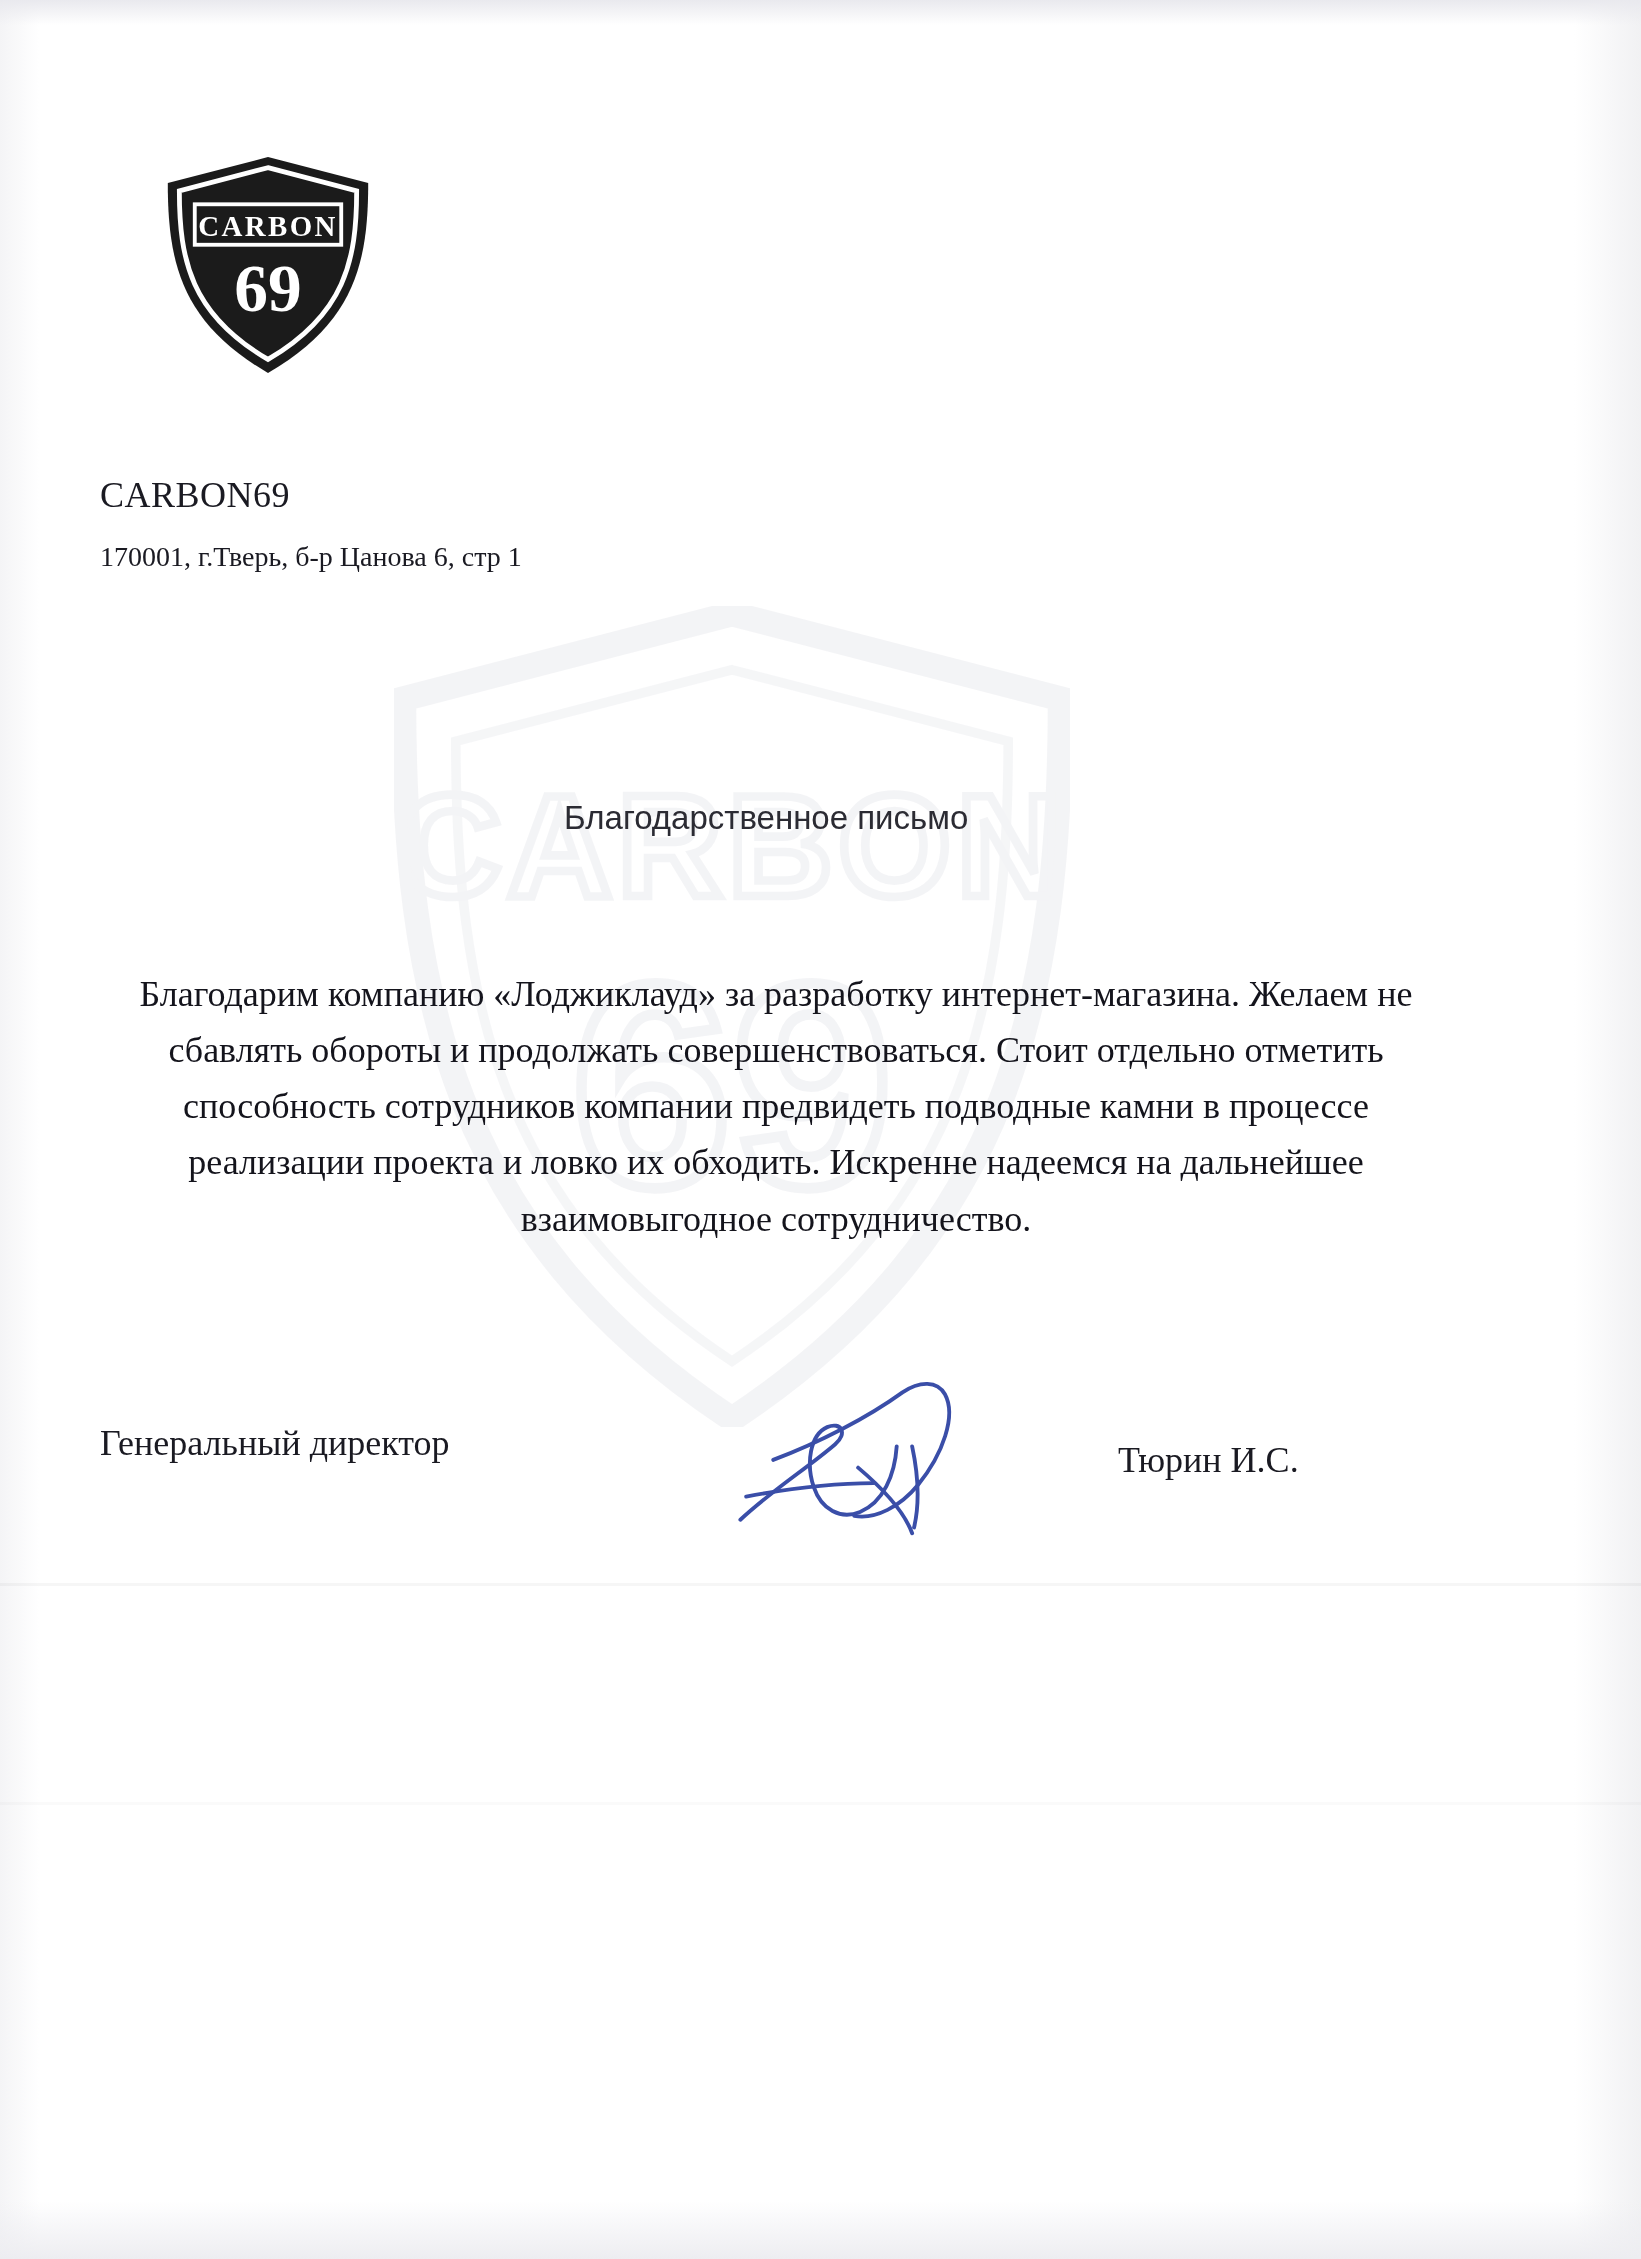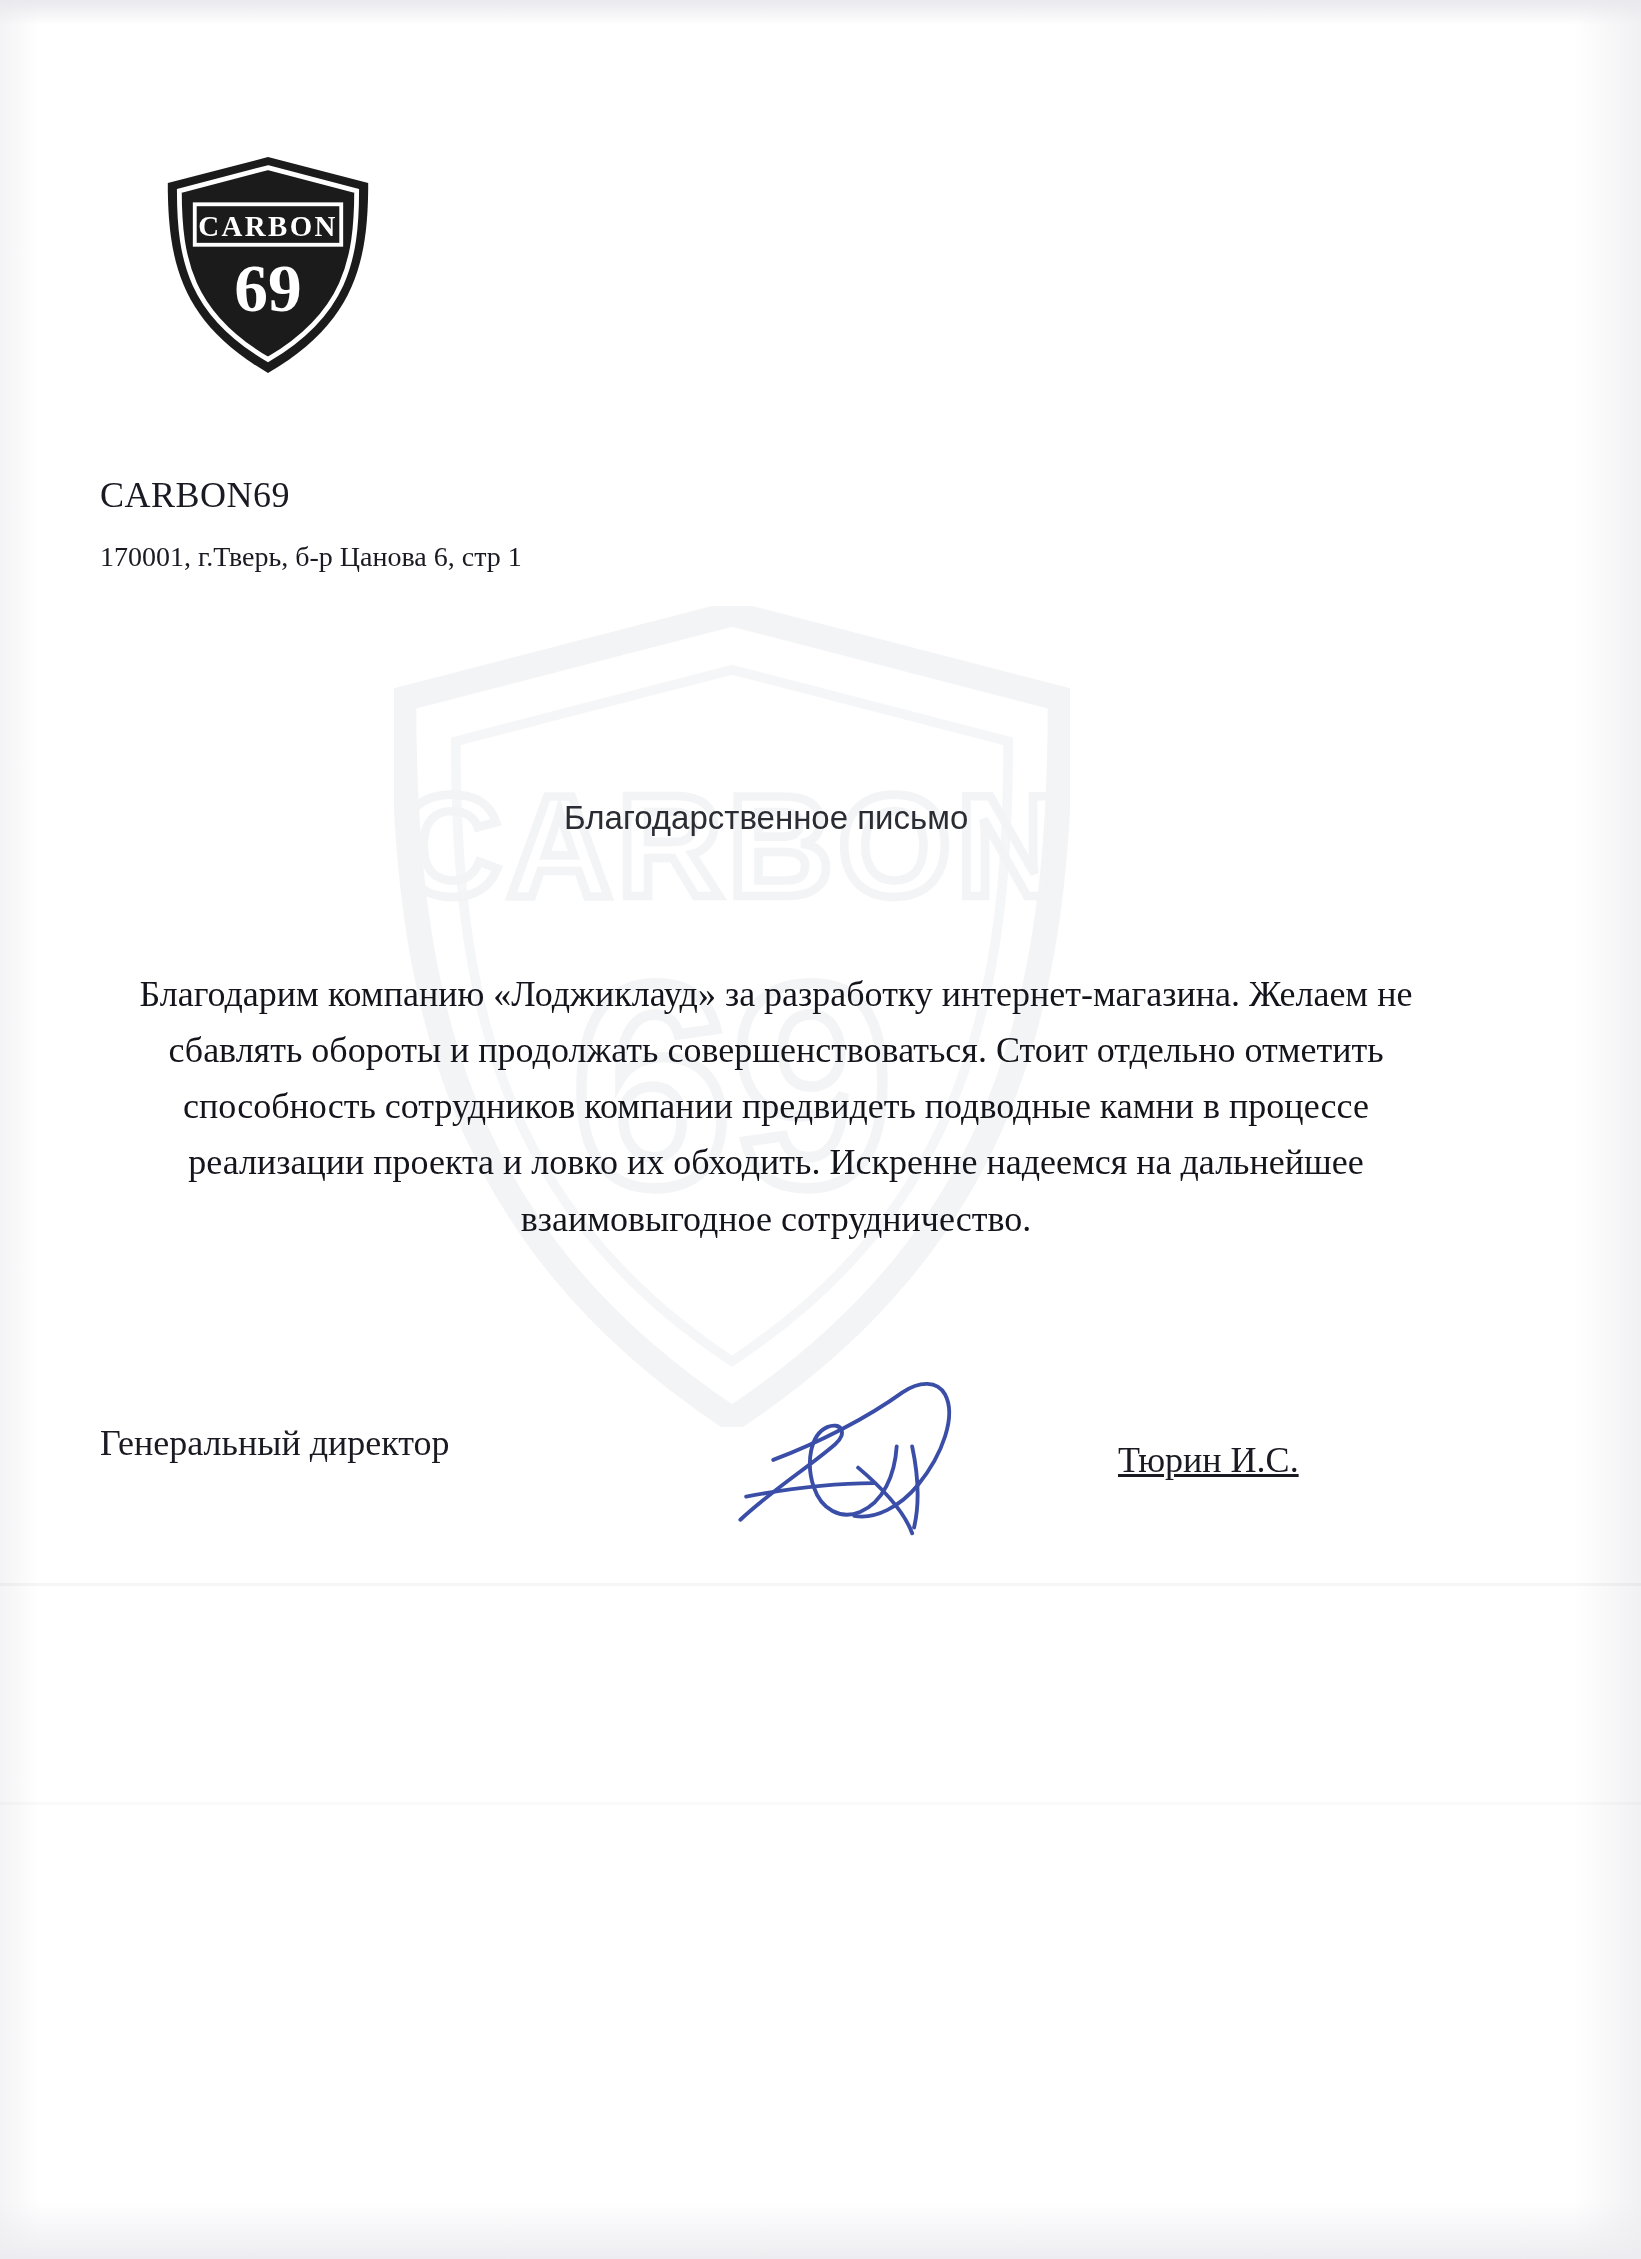--- a/index.html
+++ b/index.html
@@ -105,21 +105,20 @@
     top: 1422px;
     font-size: 36px;
     white-space: nowrap;
   }
   .sign-name {
     position: absolute;
     left: 1118px;
     top: 1439px;
     font-size: 36px;
     white-space: nowrap;
-    text-decoration: underline;
   }
   .signature {
     position: absolute;
     left: 713px;
     top: 1375px;
     width: 406px;
     height: 193px;
     pointer-events: none;
   }
 </style>

